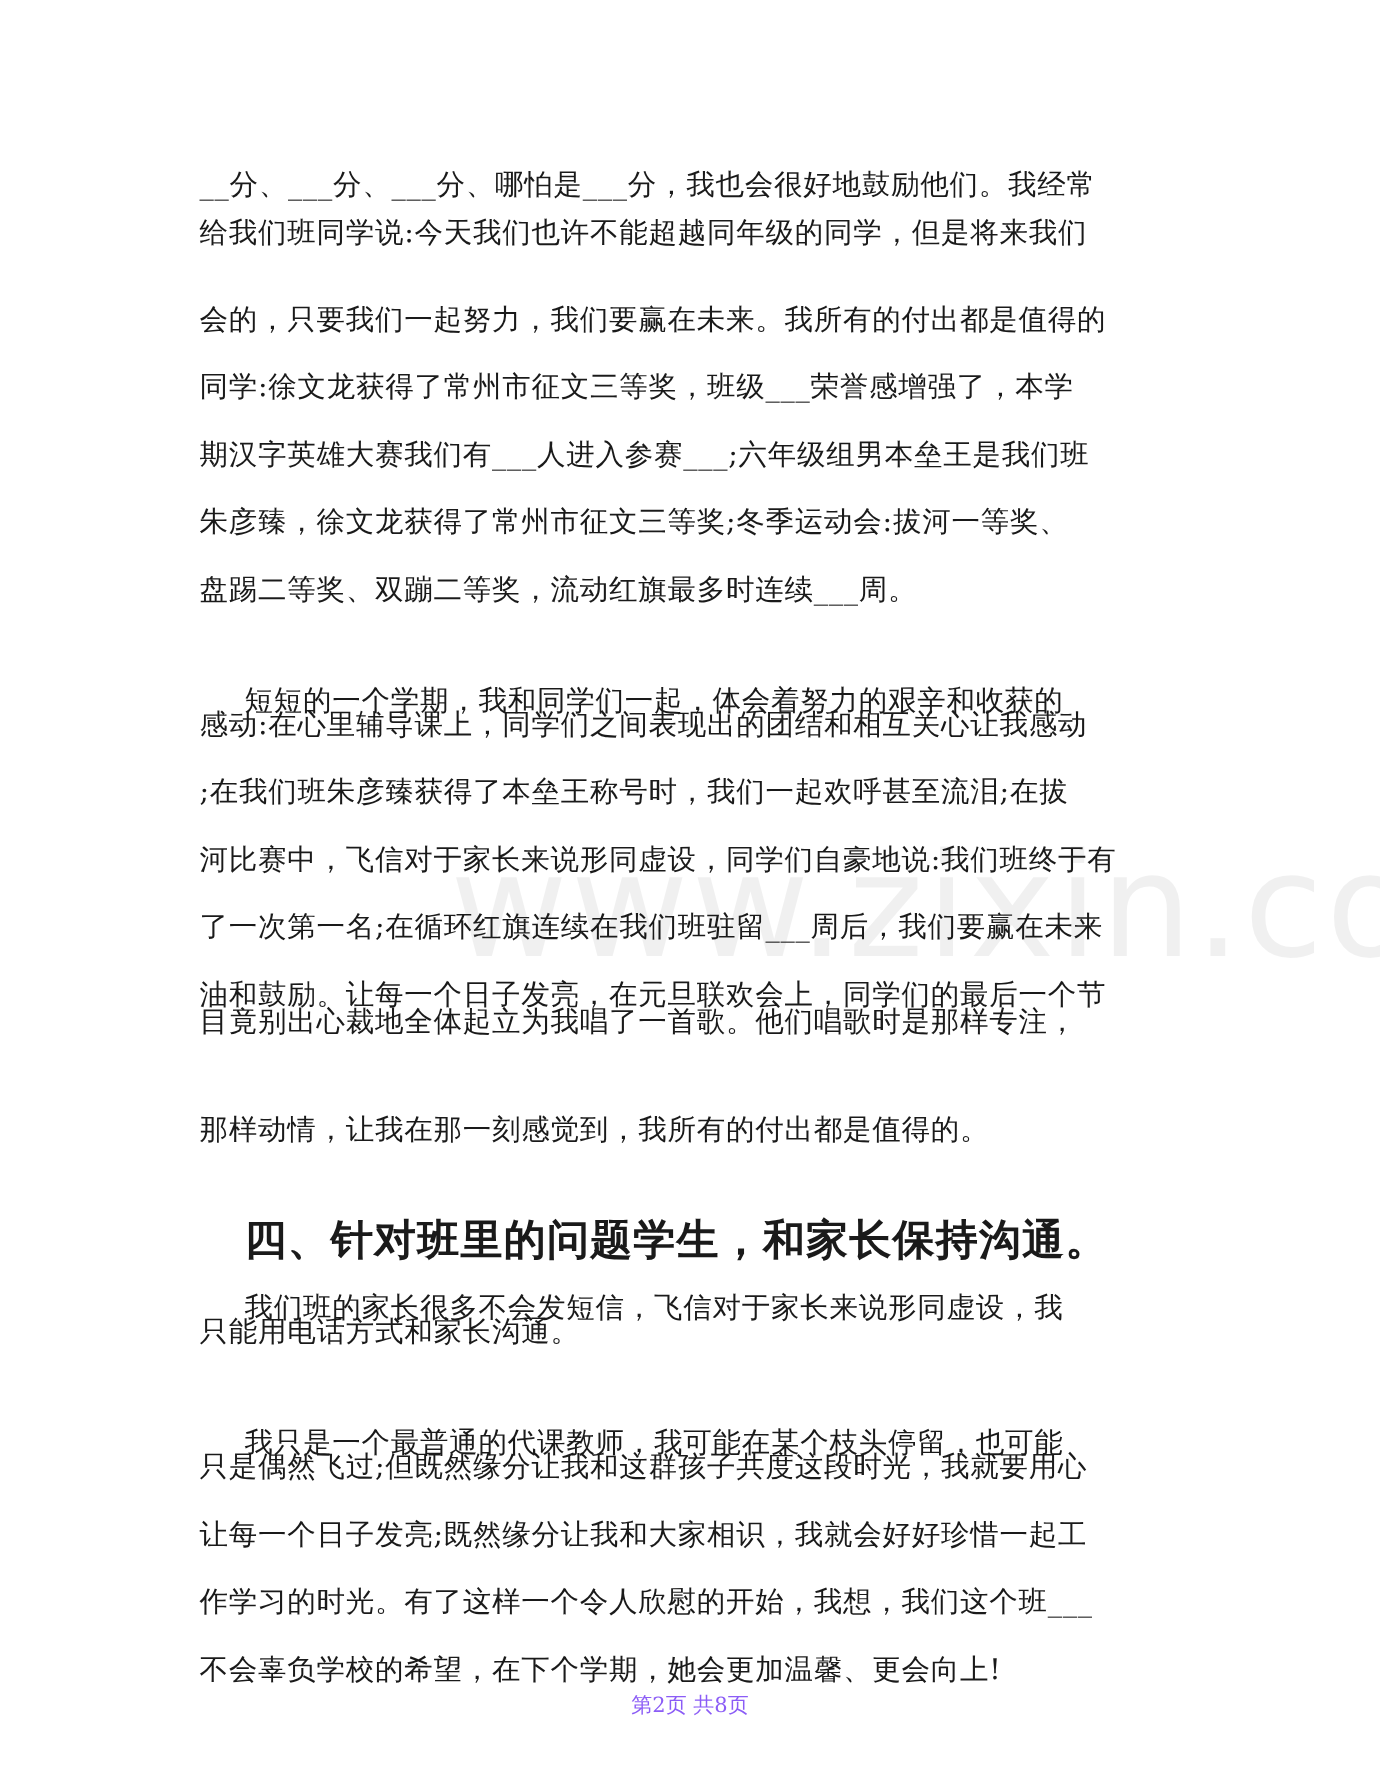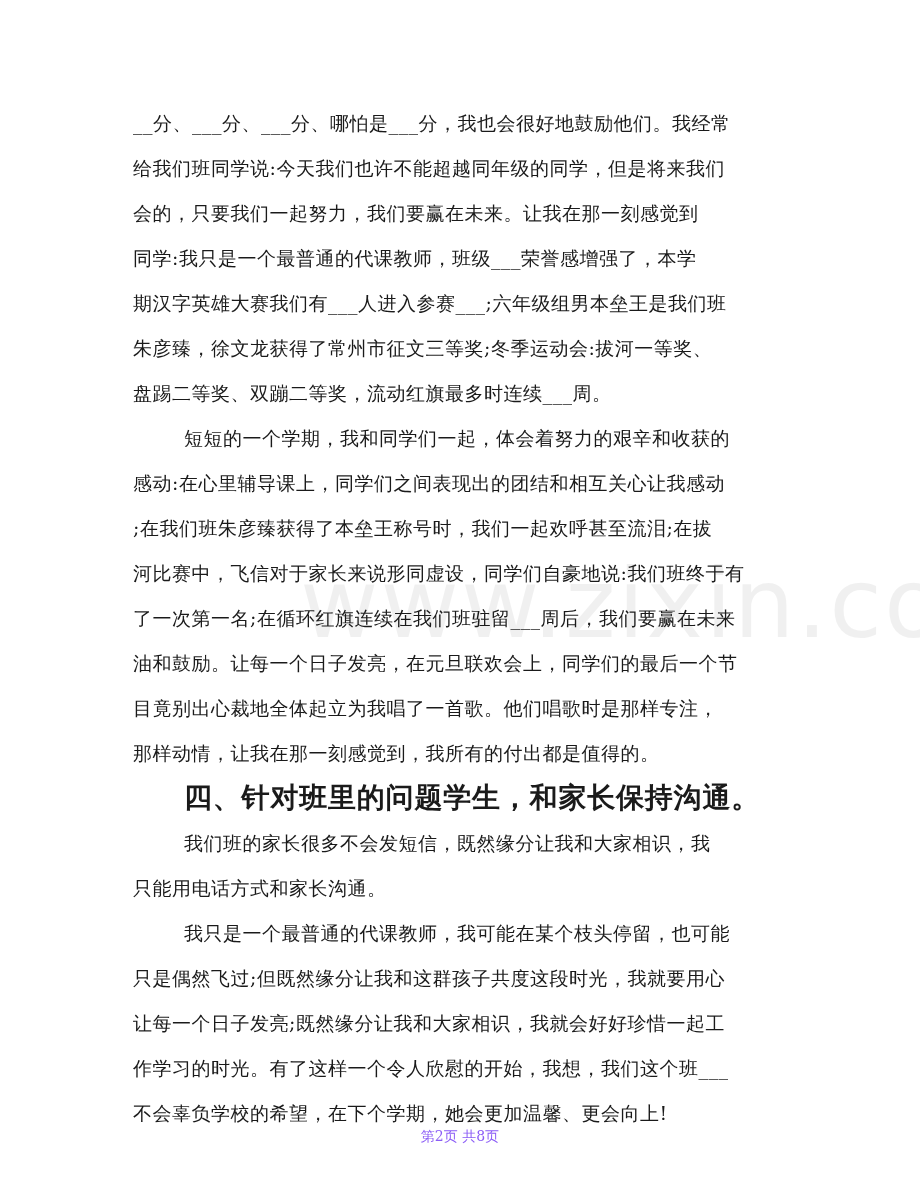--- a/index.html
+++ b/index.html
@@ -1,51 +1,51 @@
 <!DOCTYPE html>
 <html><head>
 <meta charset="utf-8">
 <style>
   html, body { margin: 0; padding: 0; background: #ffffff; }
   body { width: 920px; height: 1191px; position: relative; overflow: hidden;
          font-family: "DejaVu Serif", "Liberation Serif", serif; color: #1a1a1a; }
   .page { position: absolute; left: 133px; top: 108px; width: 656px; }
   .line { position: absolute; left: 0; white-space: nowrap; font-size: 19px;
           letter-spacing: 0.5px; line-height: 30px; }
-  .indent { left: 51px; }
+  .indent { left: 30px; margin-top: 29px; }
   .bold { font-weight: bold; font-family: "DejaVu Sans", "Liberation Sans", sans-serif; font-size: 28px; letter-spacing: 0.8px; }
   .footer { position: absolute; top: 1128px; left: 0; width: 920px; text-align: center;
             font-size: 14px; color: #8b5cf6; }
   .watermark { position: absolute; left: 300px; top: 548px; font-size: 96px;
                font-family: "DejaVu Sans", "Liberation Sans", sans-serif; color: rgba(0,0,0,0.06);
                letter-spacing: 2px; pointer-events: none; }
 </style>
 </head>
 <body>
 
 <div class="watermark">www.zixin.com.cn</div>
 
 <div class="page">
   <div class="line" style="top:0px">__分、___分、___分、哪怕是___分，我也会很好地鼓励他们。我经常</div>
-  <div class="line" style="top:45px">给我们班同学说:今天我们也许不能超越同年级的同学，但是将来我们</div>
-  <div class="line" style="top:90px">会的，只要我们一起努力，我们要赢在未来。让我在那一刻感觉到</div>
-  <div class="line" style="top:135px">同学:我只是一个最普通的代课教师，班级___荣誉感增强了，本学</div>
+  <div class="line" style="top:32px">给我们班同学说:今天我们也许不能超越同年级的同学，但是将来我们</div>
+  <div class="line" style="top:90px">会的，只要我们一起努力，我们要赢在未来。我所有的付出都是值得的</div>
+  <div class="line" style="top:135px">同学:徐文龙获得了常州市征文三等奖，班级___荣誉感增强了，本学</div>
   <div class="line" style="top:180px">期汉字英雄大赛我们有___人进入参赛___;六年级组男本垒王是我们班</div>
   <div class="line" style="top:225px">朱彦臻，徐文龙获得了常州市征文三等奖;冬季运动会:拔河一等奖、</div>
   <div class="line" style="top:270px">盘踢二等奖、双蹦二等奖，流动红旗最多时连续___周。</div>
   <div class="line indent" style="top:315px">短短的一个学期，我和同学们一起，体会着努力的艰辛和收获的</div>
   <div class="line" style="top:360px">感动:在心里辅导课上，同学们之间表现出的团结和相互关心让我感动</div>
   <div class="line" style="top:405px">;在我们班朱彦臻获得了本垒王称号时，我们一起欢呼甚至流泪;在拔</div>
   <div class="line" style="top:450px">河比赛中，飞信对于家长来说形同虚设，同学们自豪地说:我们班终于有</div>
   <div class="line" style="top:495px">了一次第一名;在循环红旗连续在我们班驻留___周后，我们要赢在未来</div>
   <div class="line" style="top:540px">油和鼓励。让每一个日子发亮，在元旦联欢会上，同学们的最后一个节</div>
-  <div class="line" style="top:585px">目竟别出心裁地全体起立为我唱了一首歌。他们唱歌时是那样专注，</div>
+  <div class="line" style="top:558px">目竟别出心裁地全体起立为我唱了一首歌。他们唱歌时是那样专注，</div>
   <div class="line" style="top:630px">那样动情，让我在那一刻感觉到，我所有的付出都是值得的。</div>
   <div class="line indent bold" style="top:675px">四、针对班里的问题学生，和家长保持沟通。</div>
-  <div class="line indent" style="top:720px">我们班的家长很多不会发短信，既然缘分让我和大家相识，我</div>
+  <div class="line indent" style="top:720px">我们班的家长很多不会发短信，飞信对于家长来说形同虚设，我</div>
   <div class="line" style="top:765px">只能用电话方式和家长沟通。</div>
   <div class="line indent" style="top:810px">我只是一个最普通的代课教师，我可能在某个枝头停留，也可能</div>
   <div class="line" style="top:855px">只是偶然飞过;但既然缘分让我和这群孩子共度这段时光，我就要用心</div>
   <div class="line" style="top:900px">让每一个日子发亮;既然缘分让我和大家相识，我就会好好珍惜一起工</div>
   <div class="line" style="top:945px">作学习的时光。有了这样一个令人欣慰的开始，我想，我们这个班___</div>
   <div class="line" style="top:990px">不会辜负学校的希望，在下个学期，她会更加温馨、更会向上!</div>
 </div>
 
 <div class="footer">第2页 共8页</div>
 

